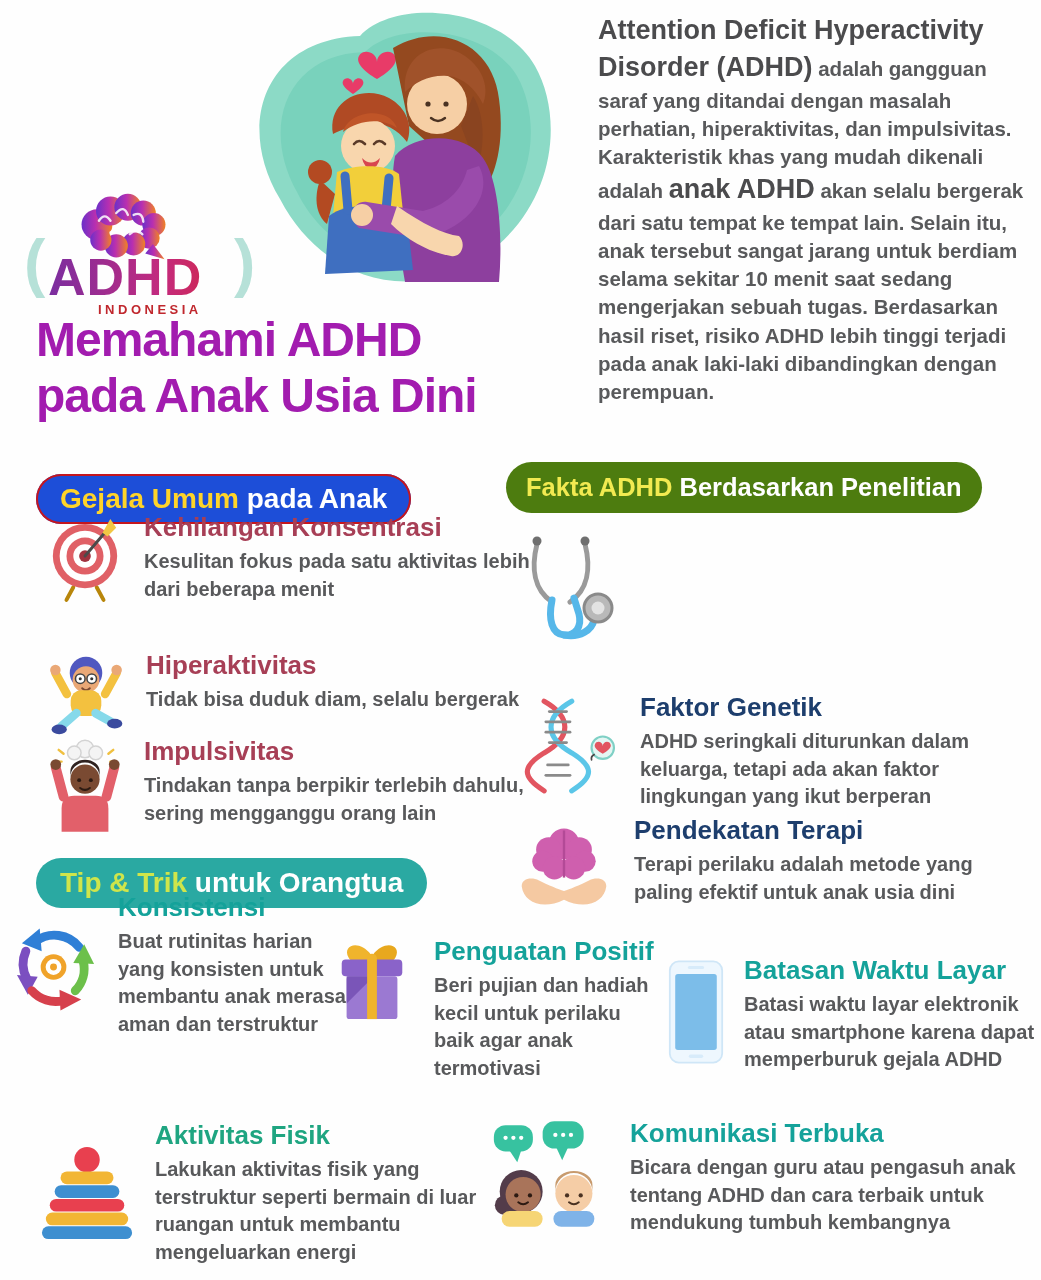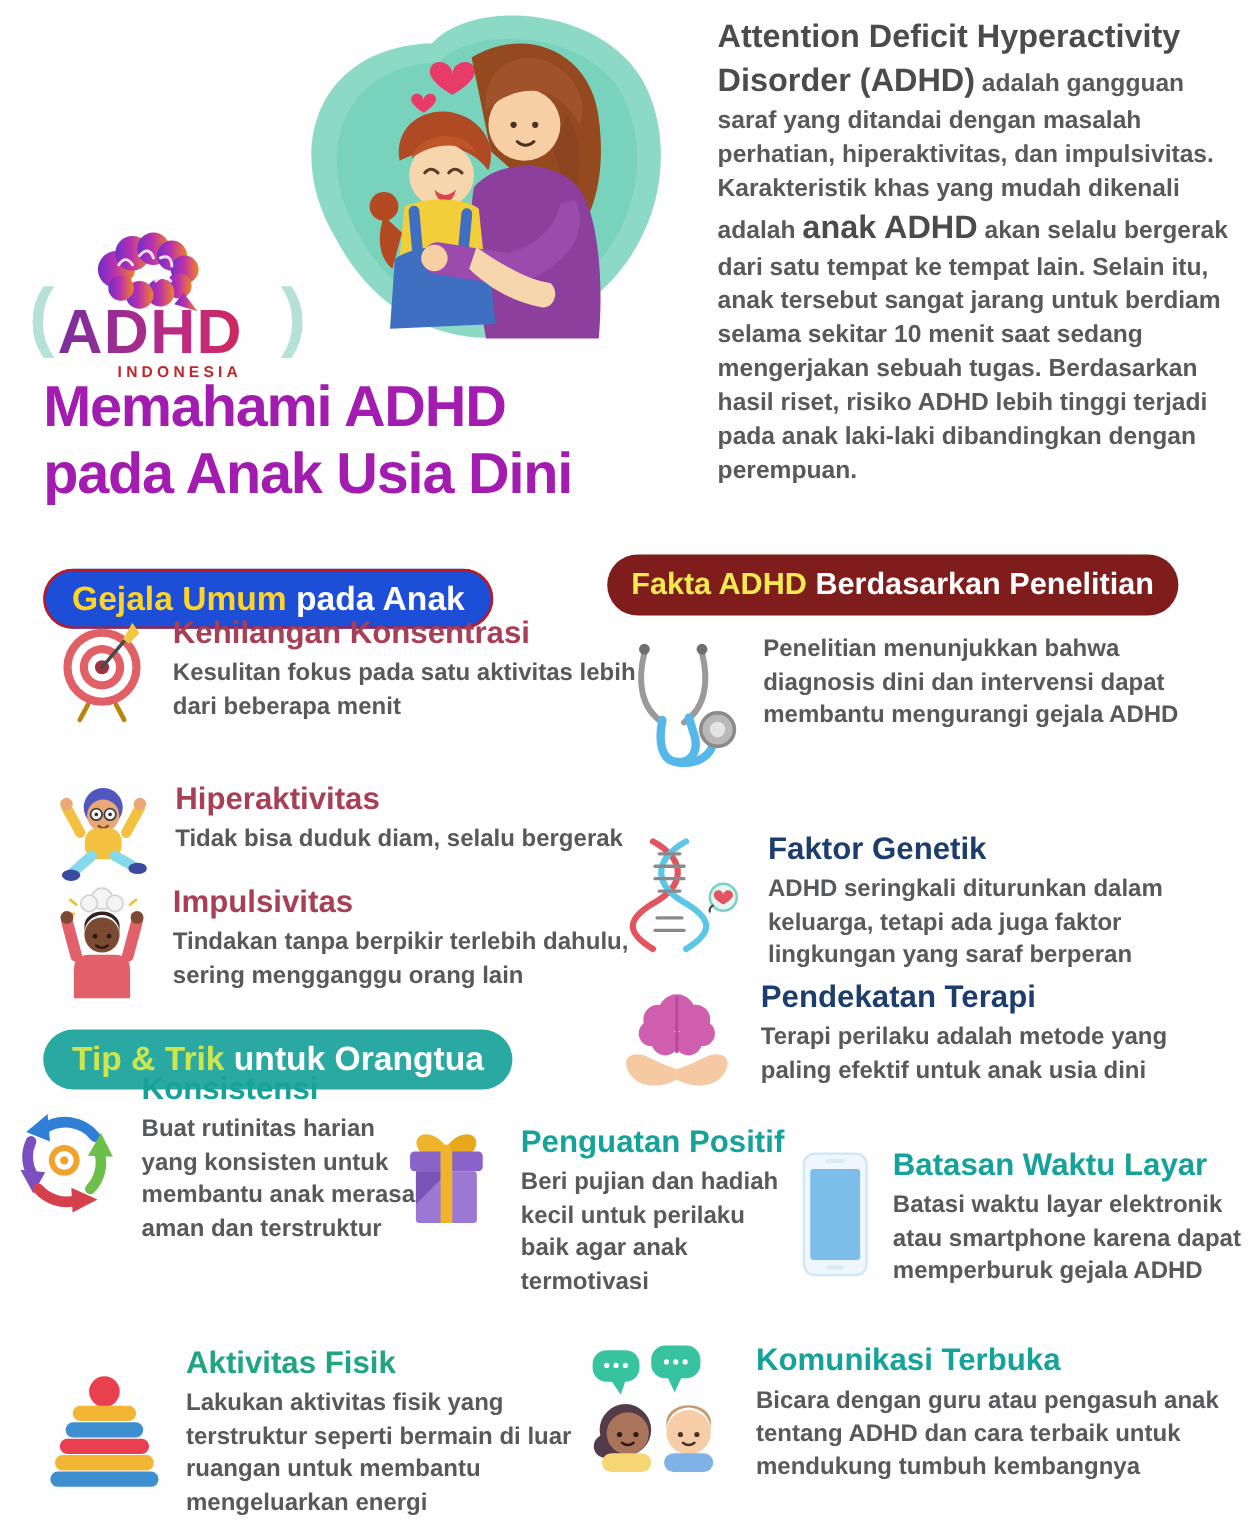--- a/index.html
+++ b/index.html
@@ -36,21 +36,21 @@
     font-size:20.5px; line-height:1.38; color:#58595b; font-weight:600;
   }
   .intro .lead { font-size:27px; font-weight:bold; color:#4b4b4d; }
   
   .badge {
     position:absolute; display:inline-block; padding:9px 24px; border-radius:34px;
     font-size:28px; font-weight:bold; color:#ffffff; white-space:nowrap;
   }
   .badge-red  { left:36px;  top:474px; background:#1d4ed8; box-shadow:0 0 0 2px #c5161e inset; }
   .badge-red .hl  { color:#ffd429; }
-  .badge-blue { left:506px; top:462px; background:#7f1d1d; font-size:25.5px; padding:11px 20px; }
+  .badge-blue { left:506px; top:462px; background:#4d7c0f; font-size:25.5px; padding:11px 20px; }
   .badge-blue .hl { color:#f2ea51; }
   .badge-teal { left:36px;  top:858px; background:#2aa9a2; }
   .badge-teal .hl { color:#cfe54b; }
   
   .item { position:absolute; display:flex; gap:20px; align-items:flex-start; }
   .item .ic { flex:0 0 auto; }
   .item h3 { font-size:26px; font-weight:bold; margin-bottom:5px; }
   .item p  { font-size:20px; line-height:1.38; color:#58595b; font-weight:600; }
   .sym h3  { color:#a73f56; }
   .fact h3 { color:#1d3e6d; }
@@ -229,21 +229,20 @@
       <path d="M25,16 C19,40 22,62 40,74" stroke="#9a9a9a" stroke-width="5" fill="none" stroke-linecap="round"></path>
       <path d="M73,16 C79,40 76,62 58,74" stroke="#9a9a9a" stroke-width="5" fill="none" stroke-linecap="round"></path>
       <circle cx="25" cy="13" r="4.5" fill="#6f6f6f"></circle>
         <circle cx="73" cy="13" r="4.5" fill="#6f6f6f"></circle>
       <path d="M40,72 C36,92 40,106 52,107 C64,108 70,98 67,86 L62,70" stroke="#56b7e9" stroke-width="7" fill="none" stroke-linecap="round"></path>
       <path d="M52,107 C68,110 80,102 82,92" stroke="#56b7e9" stroke-width="7" fill="none" stroke-linecap="round"></path>
       <circle cx="86" cy="80" r="14" fill="#b9b9b9" stroke="#8a8a8a" stroke-width="3"></circle>
       <circle cx="86" cy="80" r="6.5" fill="#e3e3e3"></circle>
     </svg>
     <div class="txt" style="width:380px;">
-      <p>Penelitian menunjukkan bahwa diagnosis dini dan intervensi dapat membantu mengurangi gejala ADHD</p>
     </div>
   </div>
 
   <div class="item fact fact2">
     <svg class="ic" width="100" height="108" viewBox="-6 0 116 112">
       <path d="M22,4 C54,22 54,46 22,64 C-4,80 -4,92 22,108" stroke="#e25560" stroke-width="6" fill="none" stroke-linecap="round"></path>
       <path d="M54,4 C22,22 22,46 54,64 C80,80 80,92 54,108" stroke="#5bc6e8" stroke-width="6" fill="none" stroke-linecap="round"></path>
       <g stroke="#8a8a8a" stroke-width="3.2" stroke-linecap="round">
         <path d="M28,16 L48,16"></path>
           <path d="M24,28 L52,28"></path>
@@ -251,21 +250,21 @@
           <path d="M28,52 L48,52"></path>
         <path d="M26,78 L50,78"></path>
           <path d="M24,90 L52,90"></path>
       </g>
       <circle cx="90" cy="58" r="13" fill="#e4f6f3" stroke="#7fd0c5" stroke-width="2.5"></circle>
       <path d="M90,56 C90,51 83,49 81,54 C79,58 85,62 90,65 C95,62 101,58 99,54 C97,49 90,51 90,56 Z" fill="#e25560"></path>
       <path d="M80,66 q-4,2 -3,6" stroke="#4a4a4a" stroke-width="2" fill="none" stroke-linecap="round"></path>
     </svg>
     <div class="txt" style="width:380px;">
       <h3>Faktor Genetik</h3>
-      <p>ADHD seringkali diturunkan dalam keluarga, tetapi ada juga faktor lingkungan yang saraf berperan</p>
+      <p>ADHD seringkali diturunkan dalam keluarga, tetapi ada akan faktor lingkungan yang ikut berperan</p>
     </div>
   </div>
 
   <div class="item fact fact3">
     <svg class="ic" width="100" height="104" viewBox="0 0 104 104">
       <g fill="#cf5fae">
         <circle cx="52" cy="28" r="16"></circle>
           <circle cx="36" cy="34" r="13"></circle>
           <circle cx="68" cy="34" r="13"></circle>
         <circle cx="30" cy="46" r="11"></circle>

